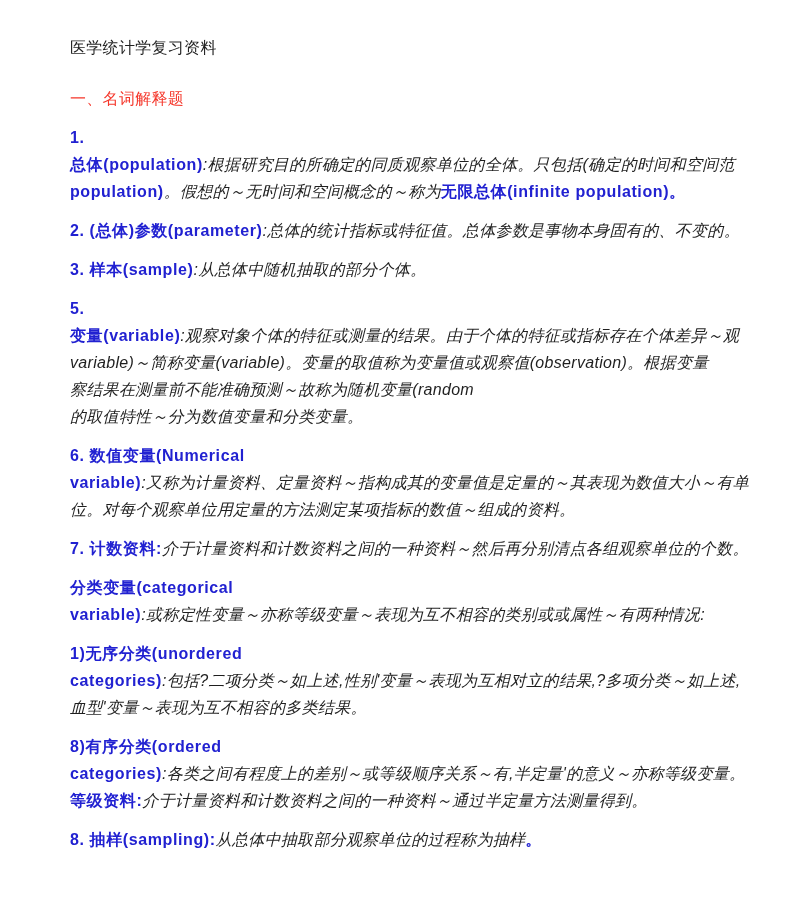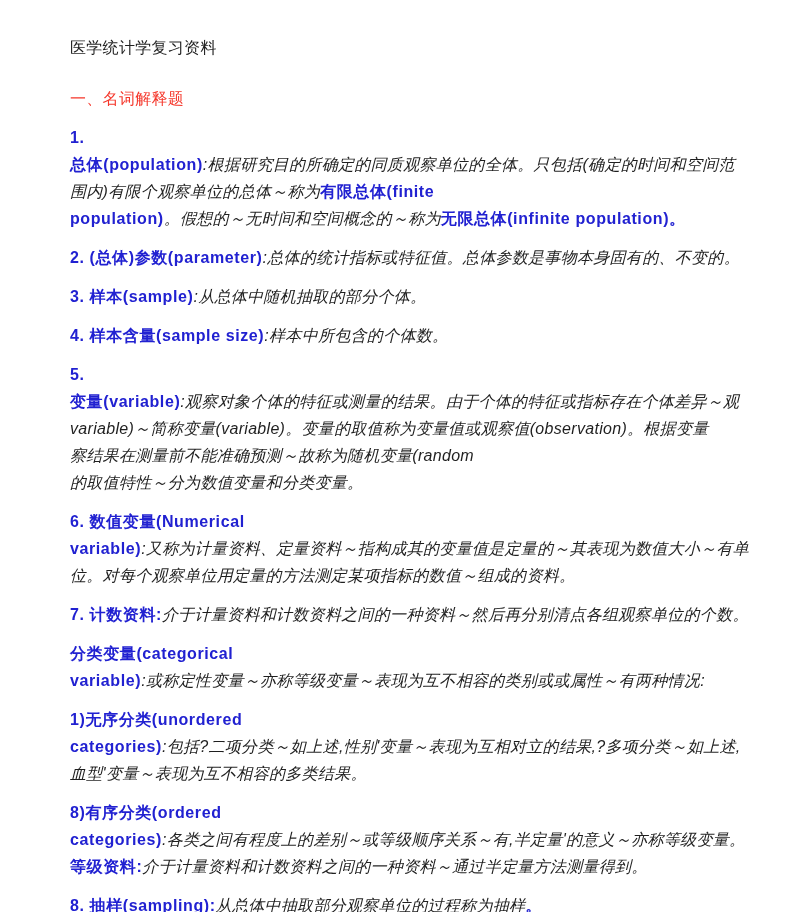--- a/index.html
+++ b/index.html
@@ -55,31 +55,27 @@
 
 <div class="doc">
   <div class="doc-title">医学统计学复习资料</div>
 
   <div class="section-heading">一、名词解释题</div>
 
   <div>
       <div class="para">
         <div class="line"><span class="run blue">1.</span></div>
         <div class="line"><span class="run blue">总体(population)</span><span class="run black">:根据研究目的所确定的同质观察单位的全体。只包括(确定的时间和空间范</span></div>
-        <div class="line"><span class="run black">围内)有限个观察单位的总体～称为</span><span class="run blue">有限总体(finite</span></div>
         <div class="line"><span class="run blue">population)</span><span class="run black">。假想的～无时间和空间概念的～称为</span><span class="run blue">无限总体(infinite population)。</span></div>
       </div>
       <div class="para">
         <div class="line"><span class="run blue">2. (总体)参数(parameter)</span><span class="run black">:总体的统计指标或特征值。总体参数是事物本身固有的、不变的。</span></div>
       </div>
       <div class="para">
         <div class="line"><span class="run blue">3. 样本(sample)</span><span class="run black">:从总体中随机抽取的部分个体。</span></div>
-      </div>
-      <div class="para">
-        <div class="line"><span class="run blue">4. 样本含量(sample size)</span><span class="run black">:样本中所包含的个体数。</span></div>
       </div>
       <div class="para">
         <div class="line"><span class="run blue">5.</span></div>
         <div class="line"><span class="run blue">变量(variable)</span><span class="run black">:观察对象个体的特征或测量的结果。由于个体的特征或指标存在个体差异～观</span></div>
         <div class="line"><span class="run black">variable)～简称变量(variable)。变量的取值称为变量值或观察值(observation)。根据变量</span></div>
         <div class="line"><span class="run black">察结果在测量前不能准确预测～故称为随机变量(random</span></div>
         <div class="line"><span class="run black">的取值特性～分为数值变量和分类变量。</span></div>
       </div>
       <div class="para">
         <div class="line"><span class="run blue">6. 数值变量(Numerical</span></div>

